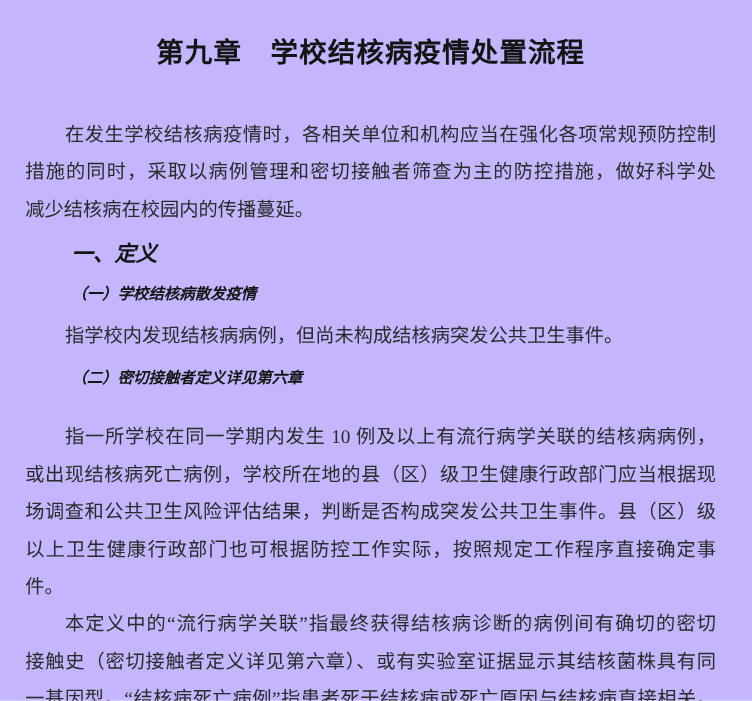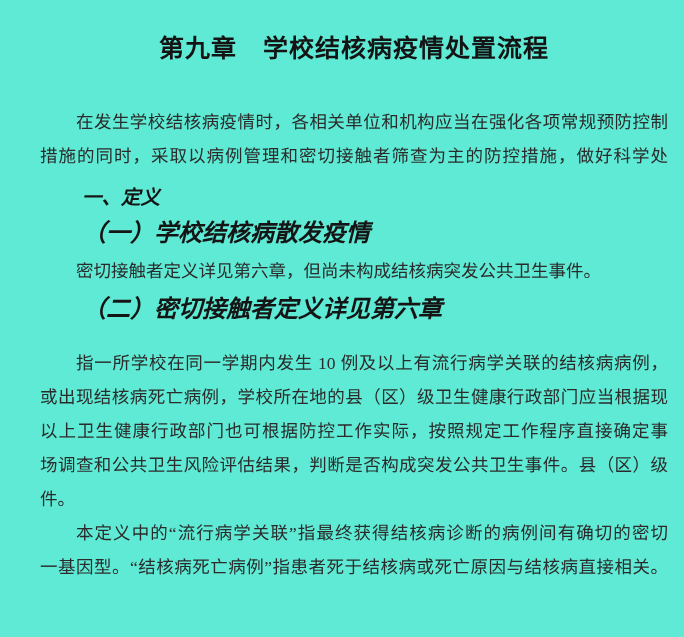--- a/index.html
+++ b/index.html
@@ -11,22 +11,22 @@
     width: 684px;
     height: 637px;
     overflow: hidden;
     font-family: "Liberation Serif", serif;
     color: #262626;
   }
   .doc-page {
     box-sizing: border-box;
     width: 684px;
     height: 637px;
-    padding: 30px 26px 0 40px;
-    background: #5eead4;
+    padding: 30px 26px 0 23px;
+    background: #c4b5fd;
   }
   .doc-title {
     width: 628px;
     font-family: "Liberation Sans", sans-serif;
     font-weight: 700;
     font-size: 25px;
     line-height: 36px;
     text-align: center;
     letter-spacing: 1px;
     color: #141414;
@@ -62,54 +62,56 @@
     text-indent: 38px;
     margin: 4px;
     font-style: italic;
   }
   .heading.h-num {
     font-size: 19.5px;
     line-height: 30px;
     margin-top: 9px;
   }
   .heading.h-sub {
-    font-size: 24px;
+    font-size: 14px;
     line-height: 34px;
   }
   .gap2 { margin-top: 20px; }
   .gap5 { margin-top: 0; }
 </style>
 </head>
 <body>
 
 <div class="doc-page">
 
   <h1 class="doc-title">第九章　学校结核病疫情处置流程</h1>
 
   <div class="para">
     <div class="line fill indent">在发生学校结核病疫情时，各相关单位和机构应当在强化各项常规预防控制</div>
     <div class="line fill">措施的同时，采取以病例管理和密切接触者筛查为主的防控措施，做好科学处置，</div>
+    <div class="line">减少结核病在校园内的传播蔓延。</div>
   </div>
 
   <h2 class="heading h-num">一、定义</h2>
 
   <h3 class="heading h-sub">（一）学校结核病散发疫情</h3>
 
   <div class="para">
-    <div class="line indent">密切接触者定义详见第六章，但尚未构成结核病突发公共卫生事件。</div>
+    <div class="line indent">指学校内发现结核病病例，但尚未构成结核病突发公共卫生事件。</div>
   </div>
 
   <h3 class="heading h-sub">（二）密切接触者定义详见第六章</h3>
 
   <div class="para gap2">
     <div class="line fill indent">指一所学校在同一学期内发生 10 例及以上有流行病学关联的结核病病例，</div>
     <div class="line fill">或出现结核病死亡病例，学校所在地的县（区）级卫生健康行政部门应当根据现</div>
+    <div class="line fill">场调查和公共卫生风险评估结果，判断是否构成突发公共卫生事件。县（区）级</div>
     <div class="line fill">以上卫生健康行政部门也可根据防控工作实际，按照规定工作程序直接确定事</div>
-    <div class="line fill">场调查和公共卫生风险评估结果，判断是否构成突发公共卫生事件。县（区）级</div>
     <div class="line">件。</div>
   </div>
 
   <div class="para gap5">
     <div class="line fill indent">本定义中的“流行病学关联”指最终获得结核病诊断的病例间有确切的密切</div>
+    <div class="line fill">接触史（密切接触者定义详见第六章）、或有实验室证据显示其结核菌株具有同</div>
     <div class="line fill">一基因型。“结核病死亡病例”指患者死于结核病或死亡原因与结核病直接相关。</div>
   </div>
 
 </div>
 
 </body></html>

